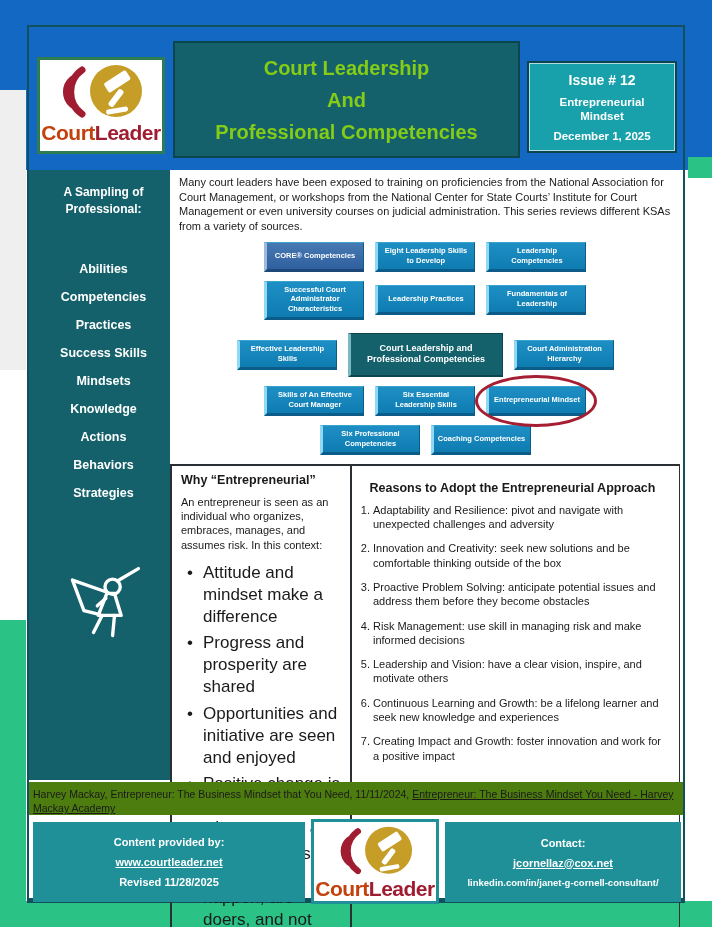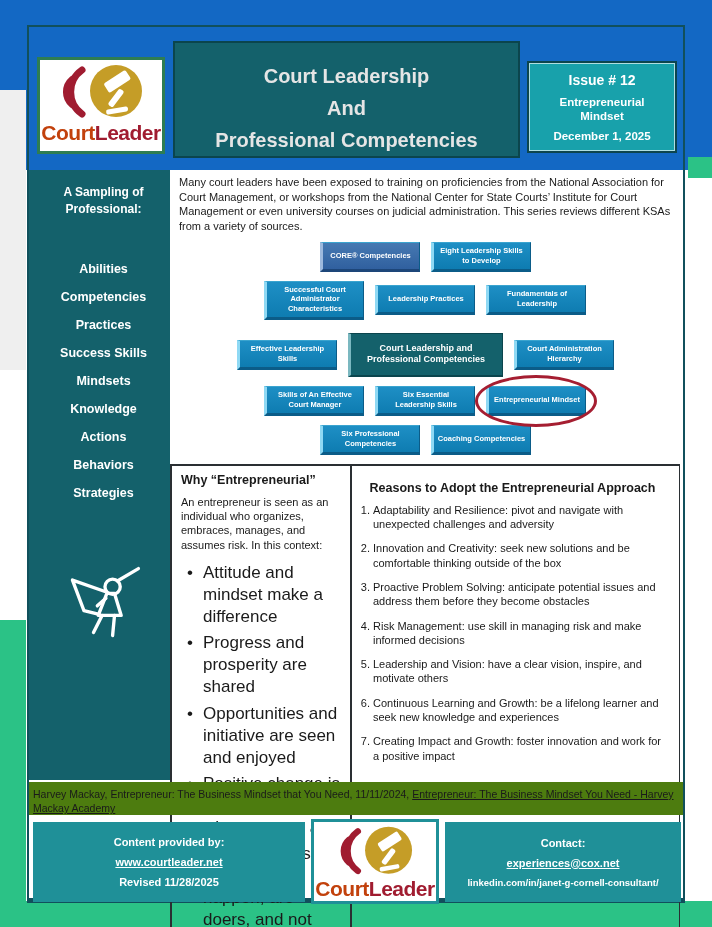--- a/index.html
+++ b/index.html
@@ -18,21 +18,21 @@
   
   .header{position:absolute;left:0;top:0;width:654px;height:143px;background:#1368c4;}
   .logo-box{position:absolute;left:8px;top:30px;width:128px;height:97px;background:#fff;
             border:3px solid #2e7d52;box-sizing:border-box;text-align:center;}
   .logo-art{display:block;margin:2px auto 0 auto;}
   .logo-text{font-weight:bold;font-size:21px;letter-spacing:-0.5px;line-height:1;margin-top:-2px;}
   .logo-court{color:#c2410c;}
   .logo-leader{color:#a01c30;}
   .title-box{position:absolute;left:144px;top:14px;width:347px;height:117px;background:#14616b;
              border:2px solid #0b454d;box-sizing:border-box;display:flex;flex-direction:column;
-             justify-content:flex-end;align-items:center;color:#e5e5e5;font-weight:bold;font-size:20px;
+             justify-content:center;align-items:center;color:#84cc16;font-weight:bold;font-size:20px;
              line-height:1.6;text-align:center;}
   .issue-box{position:absolute;left:498px;top:34px;width:150px;height:92px;background:#18a1ab;
              border:2px solid #0c454e;box-shadow:inset 0 0 0 1px rgba(255,255,255,.65);
              box-sizing:border-box;display:flex;flex-direction:column;justify-content:center;
              align-items:center;color:#fff;font-weight:bold;text-align:center;}
   .issue-num{font-size:14px;margin-bottom:7px;}
   .issue-topic{font-size:11.5px;line-height:1.25;width:110px;}
   .issue-date{font-size:11.5px;margin-top:7px;}
 
   
@@ -160,20 +160,21 @@
       </svg>
     </div>
 
     <div class="main">
       <p class="intro">Many court leaders have been exposed to training on proficiencies from the National Association for Court Management, or workshops from the National Center for State Courts’ Institute for Court Management or even university courses on judicial administration. This series reviews different KSAs from a variety of sources.</p>
 
       <div class="diagram">
         <div class="drow">
           <div class="dbox steel">CORE® Competencies</div>
           <div class="dbox">Eight Leadership Skills to Develop</div>
+          <div class="dbox">Leadership Competencies</div>
         </div>
         <div class="drow r2">
           <div class="dbox">Successful Court Administrator Characteristics</div>
           <div class="dbox">Leadership Practices</div>
           <div class="dbox">Fundamentals of Leadership</div>
         </div>
         <div class="drow">
           <div class="dbox">Effective Leadership Skills</div>
           <div class="dbox dark">Court Leadership and Professional Competencies</div>
           <div class="dbox">Court Administration Hierarchy</div>
@@ -239,19 +240,19 @@
             <rect x="67" y="26" width="6" height="20" rx="2" transform="rotate(37 70 36)"></rect>
             <rect x="60" y="46" width="22" height="5" rx="2" transform="rotate(-10 71 48)"></rect>
           </g>
           <path d="M36 8 A 27 27 0 0 0 36 52" stroke="#a01c30" stroke-width="7" fill="none" stroke-linecap="round"></path>
           <path d="M26 17 A 17 17 0 0 0 26 43" stroke="#a01c30" stroke-width="6" fill="none" stroke-linecap="round"></path>
         </svg>
         <div class="logo-text"><span class="logo-court">Court</span><span class="logo-leader">Leader</span></div>
       </div>
       <div class="fbox fright">
         <div class="l">Contact:</div>
-        <div class="l link">experiences@cox.net</div>
+        <div class="l link">jcornellaz@cox.net</div>
         <div class="l linkedin">linkedin.com/in/janet-g-cornell-consultant/</div>
       </div>
     </div>
 
   </div>
 </div>
 
 </body></html>

